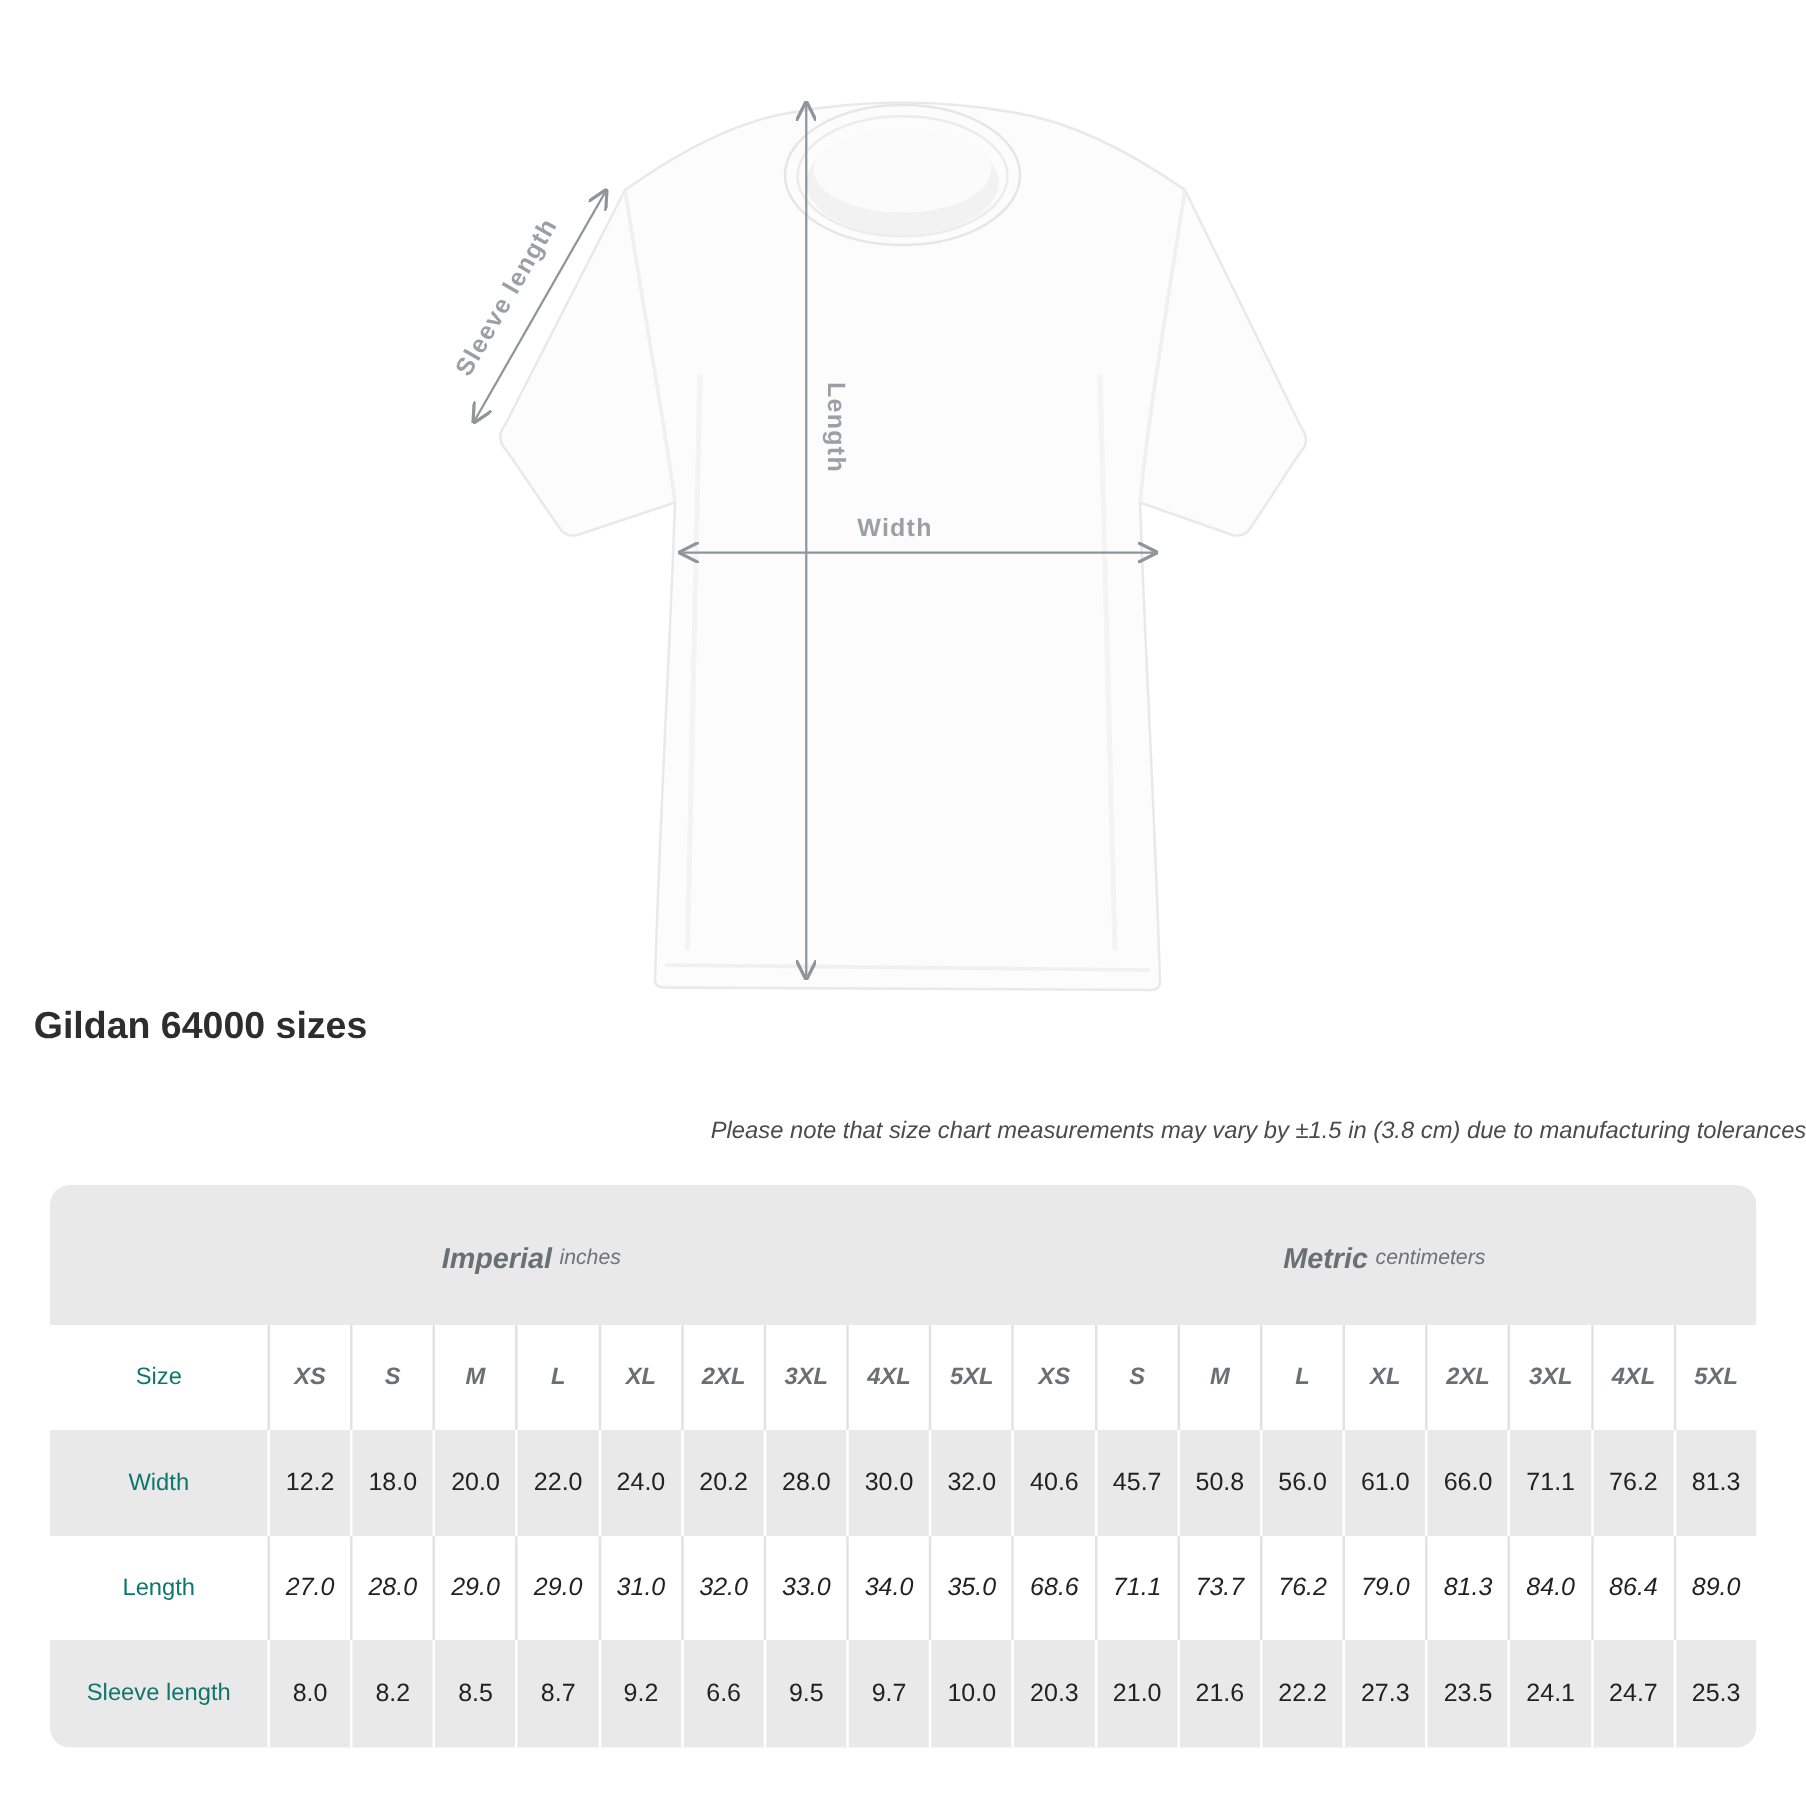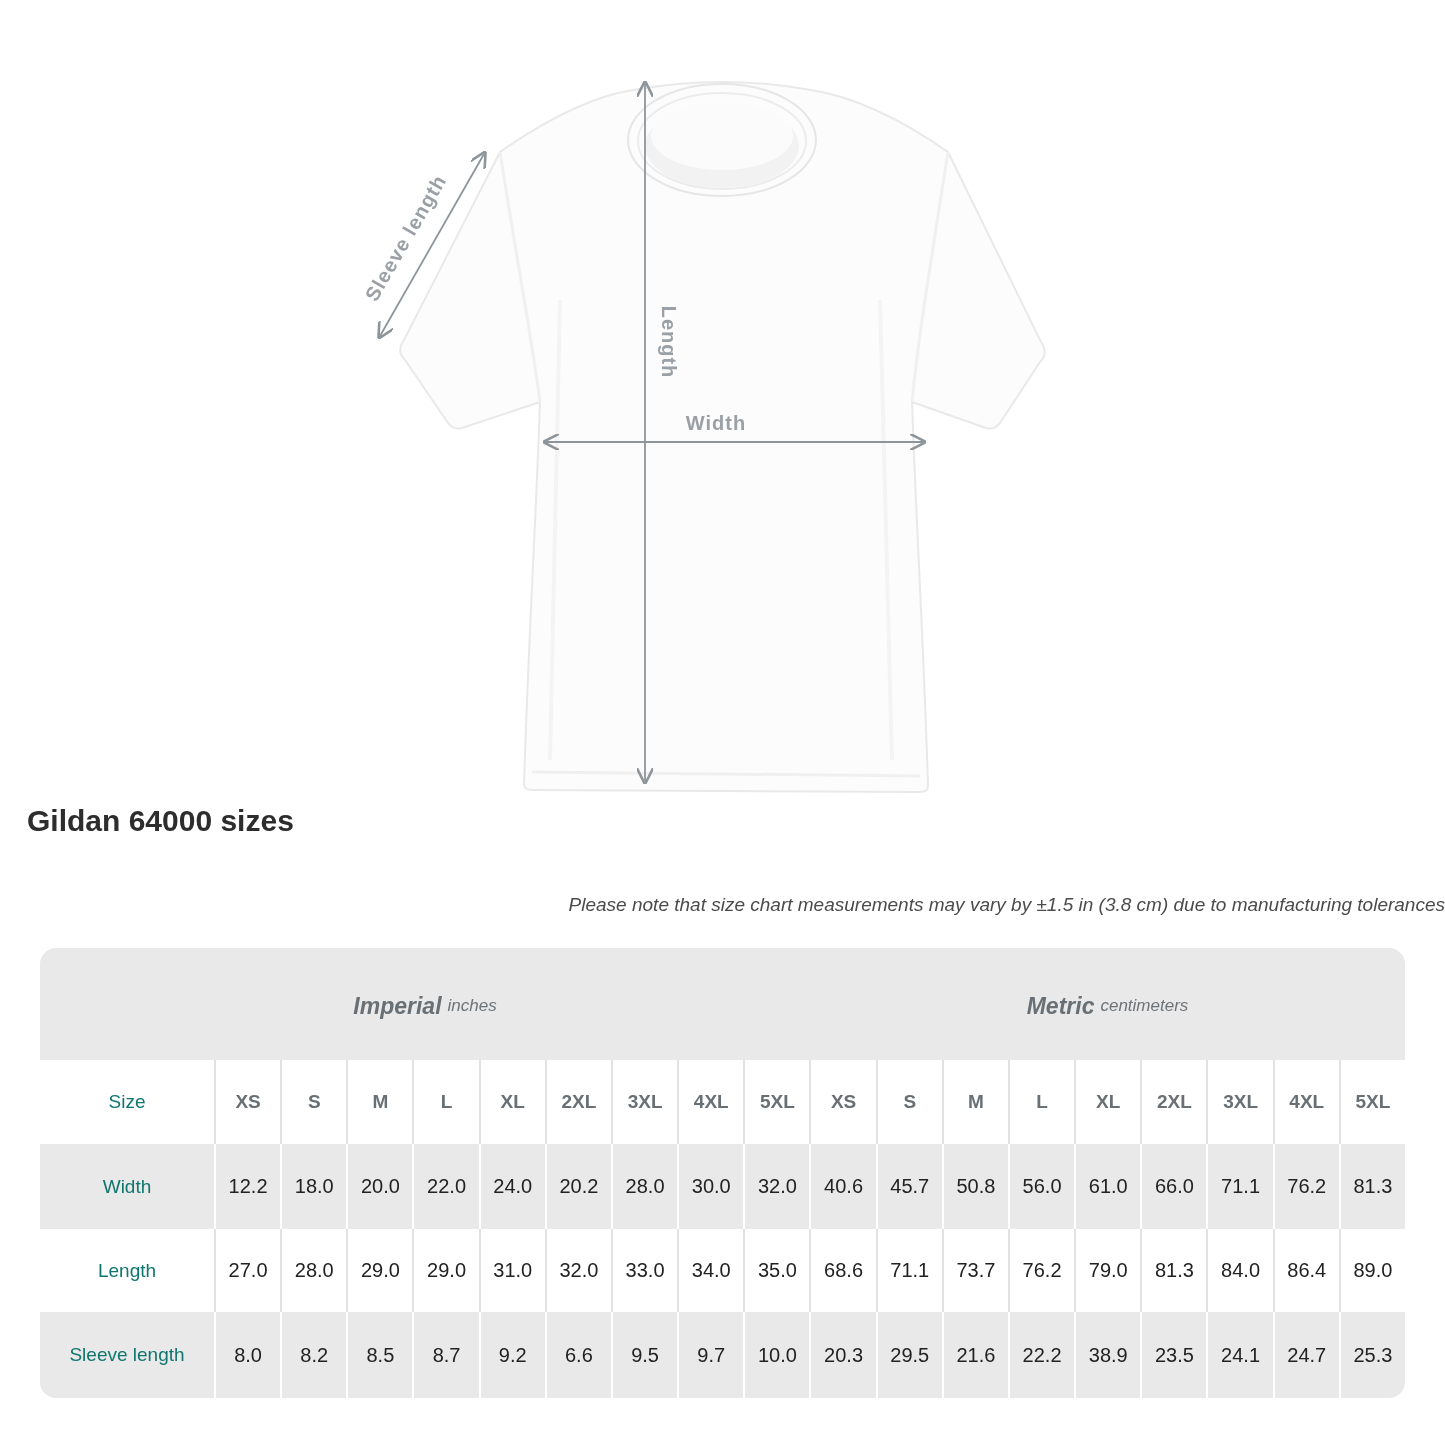--- a/index.html
+++ b/index.html
@@ -32,21 +32,21 @@
   .g-unit  { font-size:17px; font-style:italic; color:#6d7378; }
 
   .trow { display:grid; grid-template-columns:174px repeat(18, 1fr); height:84px; }
   #size-grid .trow:nth-child(2){ height:85px; }
   #size-grid .trow:nth-child(3){ height:83px; }
   #size-grid .trow:nth-child(4){ height:86px; }
   .r-gray { background:#e9e9e9; }
   .r-white, .r-head { background:#ffffff; }
   .r-last { border-radius:0 0 16px 16px; overflow:hidden; }
   .cell { display:flex; align-items:center; justify-content:center; }
-  .r-head .cell + .cell, .r-white .cell + .cell { border-left:2px solid #e2e2e2; }
+  .r-head .cell + .cell, .r-white .cell + .cell { border-left:2px solid #e2e2e2;font-style:italic; }
   .r-gray .cell + .cell { border-left:2px solid #ffffff; }
   .cell.strong { border-left-width:3px; }
   .cell.lab    { font-size:19px; font-weight:normal; color:#0f766e; }
   .cell.szhead { font-size:19px; font-weight:bold; color:#697075; }
   .cell.val    { font-size:20px; color:#222222; }
 </style>
 </head>
 <body>
 
 <div class="page">
@@ -183,24 +183,24 @@
           <div class="cell val strong">8.0</div>
           <div class="cell val">8.2</div>
           <div class="cell val">8.5</div>
           <div class="cell val">8.7</div>
           <div class="cell val">9.2</div>
           <div class="cell val">6.6</div>
           <div class="cell val">9.5</div>
           <div class="cell val">9.7</div>
           <div class="cell val">10.0</div>
           <div class="cell val strong">20.3</div>
-          <div class="cell val">29.5</div>
+          <div class="cell val">21.0</div>
           <div class="cell val">21.6</div>
           <div class="cell val">22.2</div>
-          <div class="cell val">38.9</div>
+          <div class="cell val">27.3</div>
           <div class="cell val">23.5</div>
           <div class="cell val">24.1</div>
           <div class="cell val">24.7</div>
           <div class="cell val">25.3</div>
         </div>
       </div>
   </div>
 
 </div>
 

